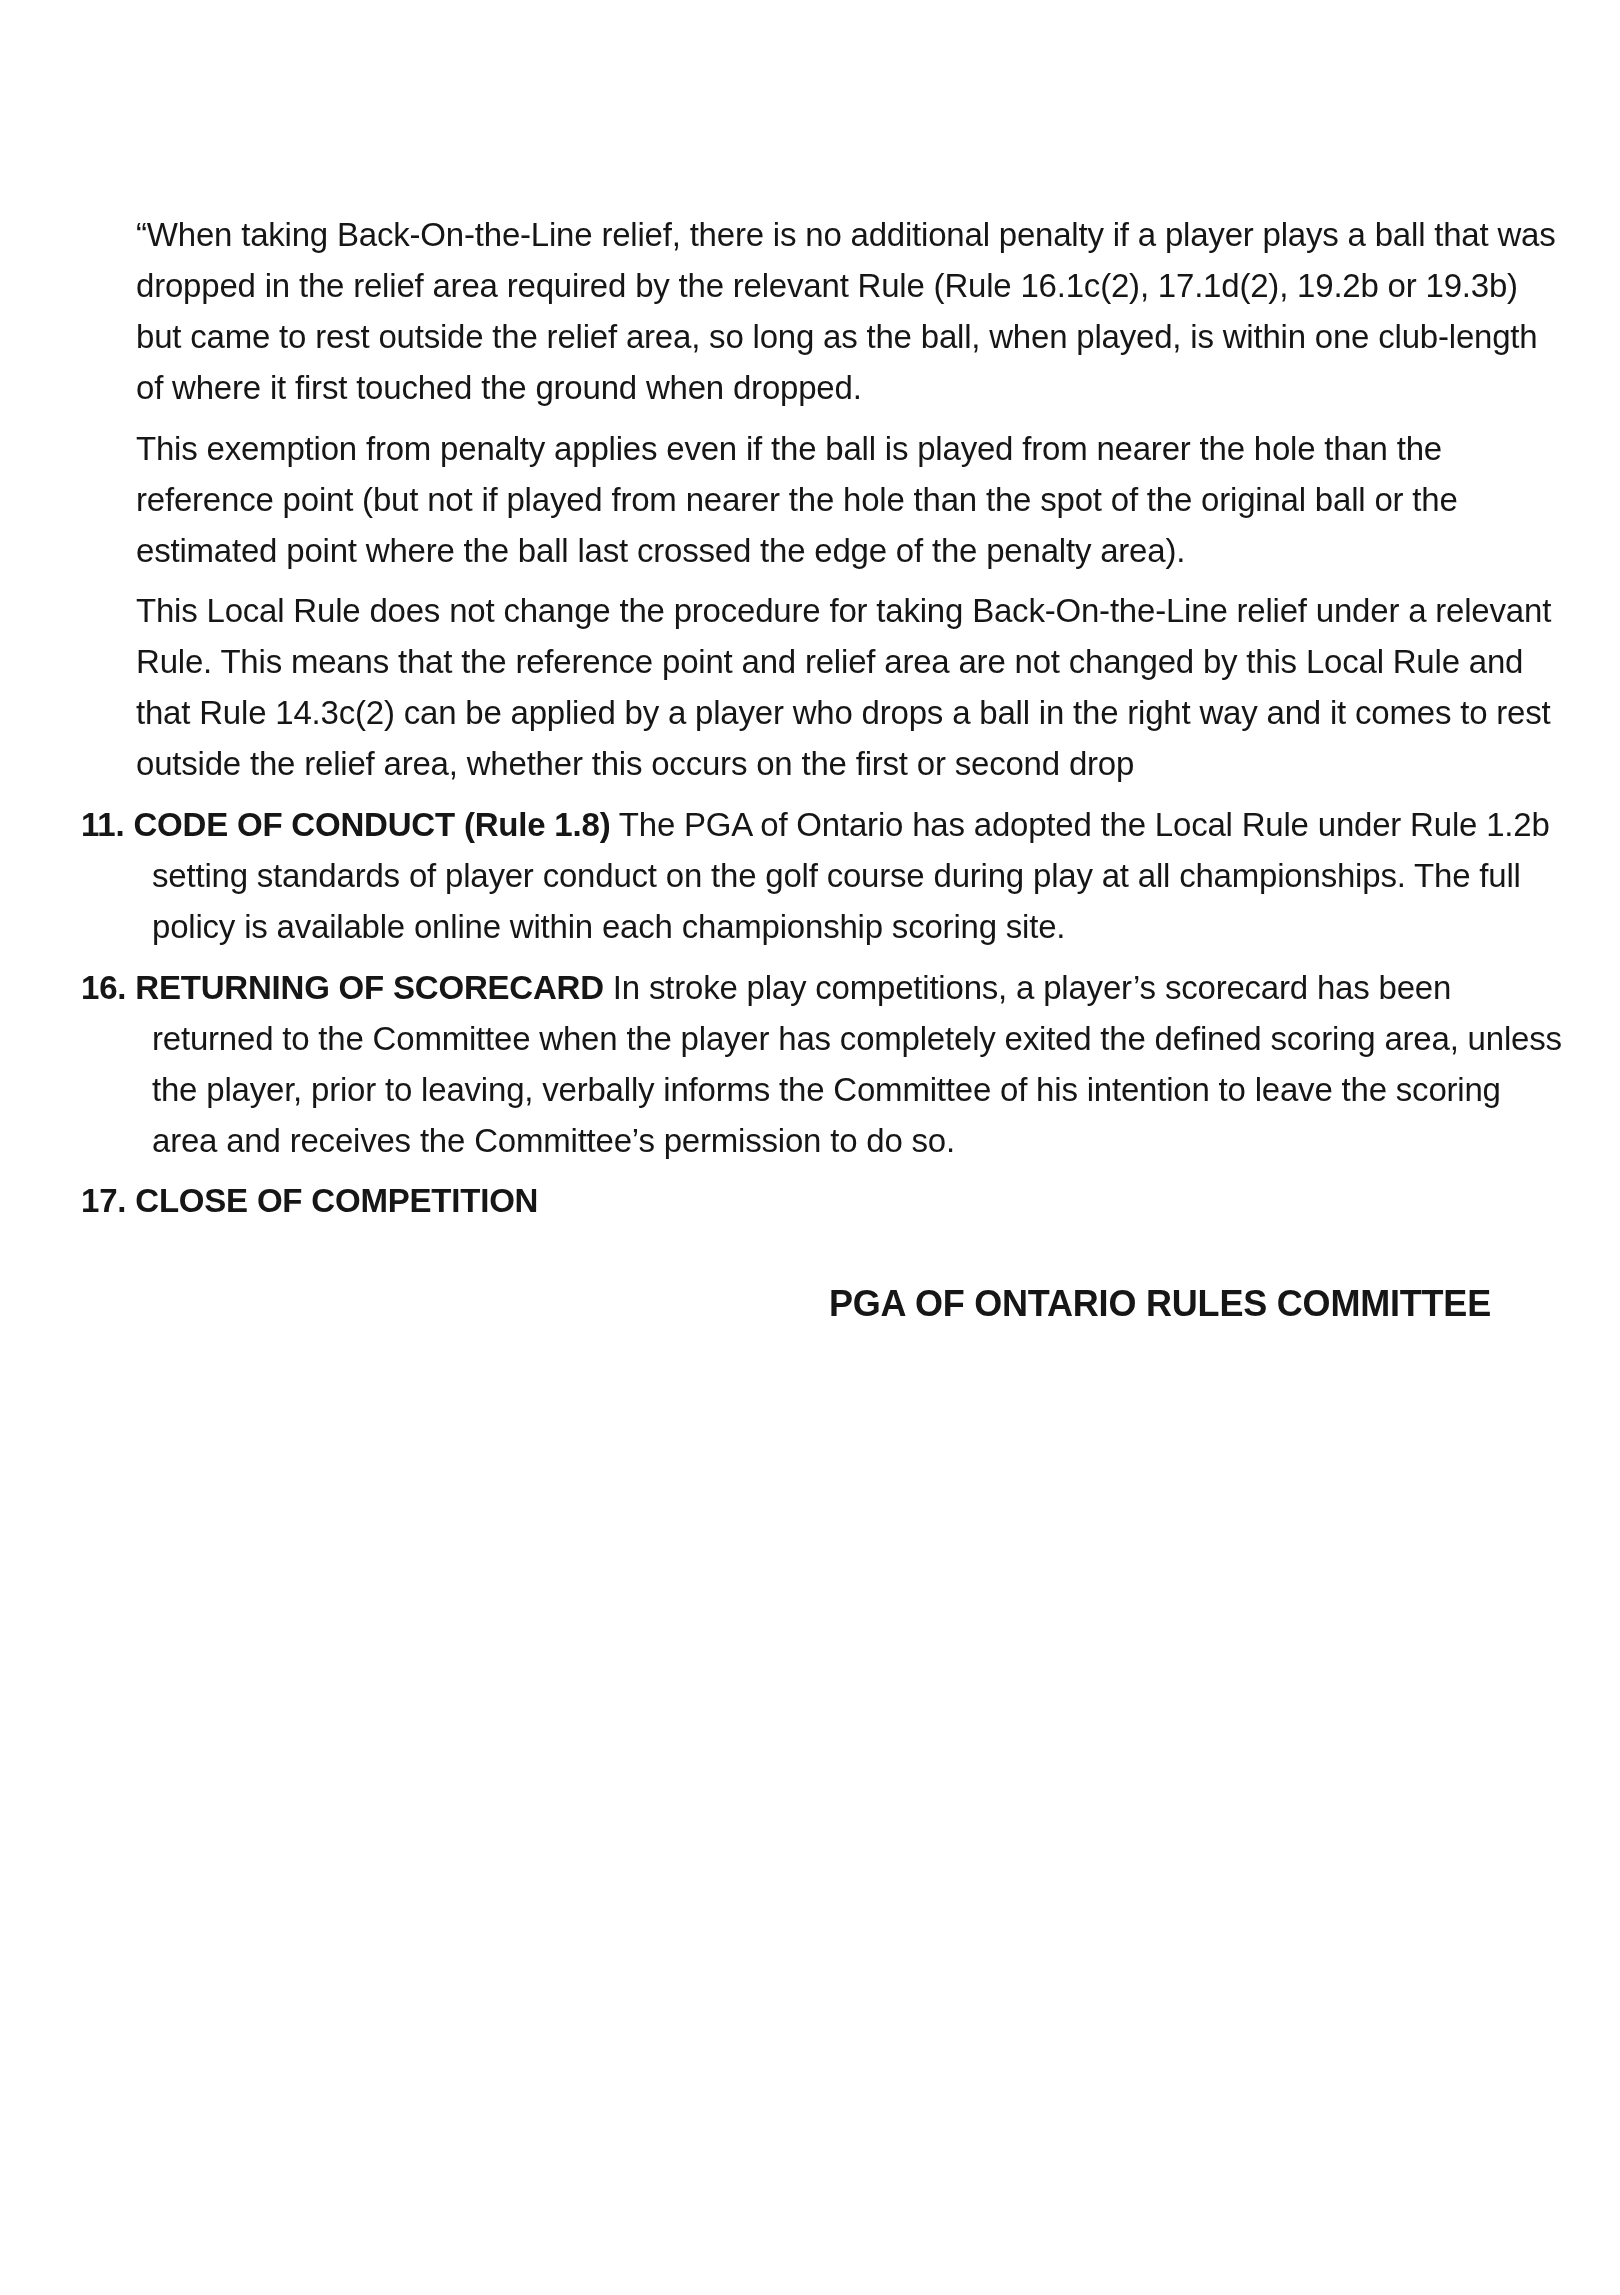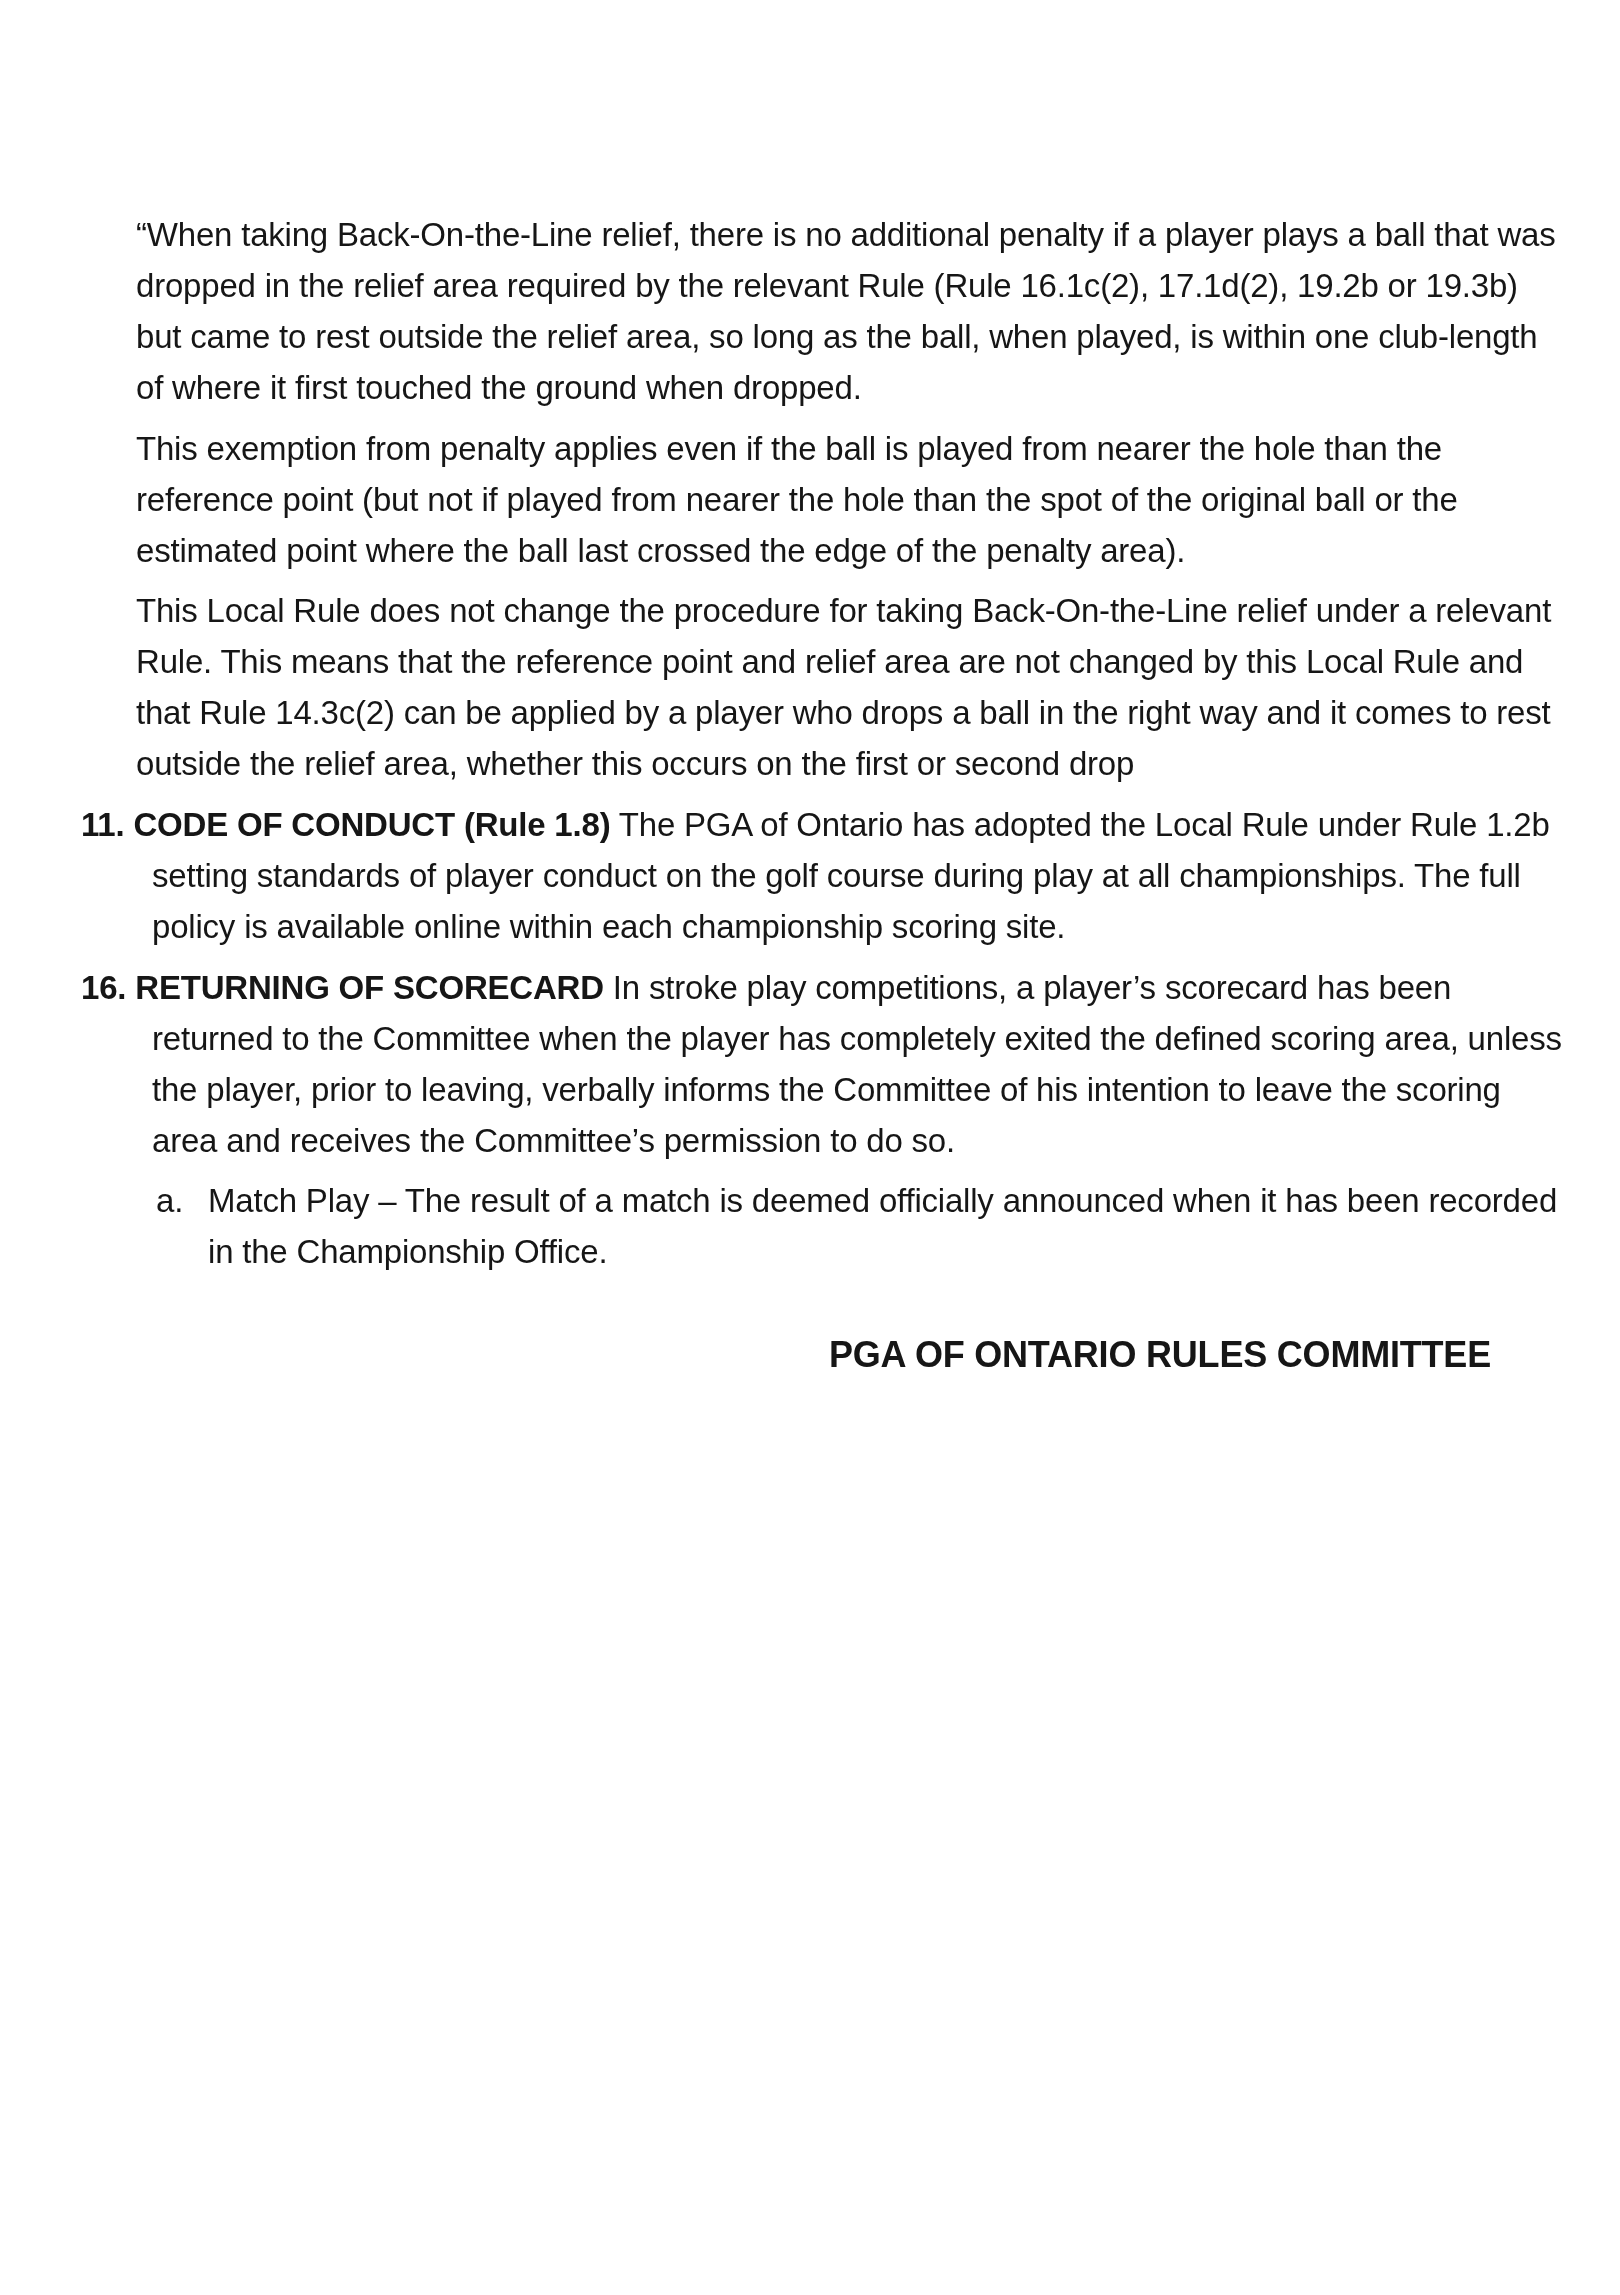--- a/index.html
+++ b/index.html
@@ -66,21 +66,21 @@
 
   <article class="rule-block">
     <p class="rule-line"><span class="rule-number">11.</span> <span class="rule-title">CODE OF CONDUCT (Rule 1.8)</span> <span class="rule-body">The PGA of Ontario has adopted the Local Rule under Rule 1.2b setting standards of player conduct on the golf course during play at all championships. The full policy is available online within each championship scoring site.</span></p>
   </article>
 
   <article class="rule-block">
     <p class="rule-line"><span class="rule-number">16.</span> <span class="rule-title">RETURNING OF SCORECARD</span> <span class="rule-body">In stroke play competitions, a player’s scorecard has been returned to the Committee when the player has completely exited the defined scoring area, unless the player, prior to leaving, verbally informs the Committee of his intention to leave the scoring area and receives the Committee’s permission to do so.</span></p>
   </article>
 
   <article class="rule-block">
+    <p class="rule-line"><span class="rule-number">17.</span> <span class="rule-title">CLOSE OF COMPETITION</span></p>
 
-    <div class="sub-item"><span class="sub-item-letter">a.</span><span class="sub-item-text">Match Play – The result of a match is deemed officially announced when it has been recorded in the Championship Office.</span></div>
 
   </article>
 
   <p class="footer-heading">PGA OF ONTARIO RULES COMMITTEE</p>
 
 </div>
 
 
 </body></html>

